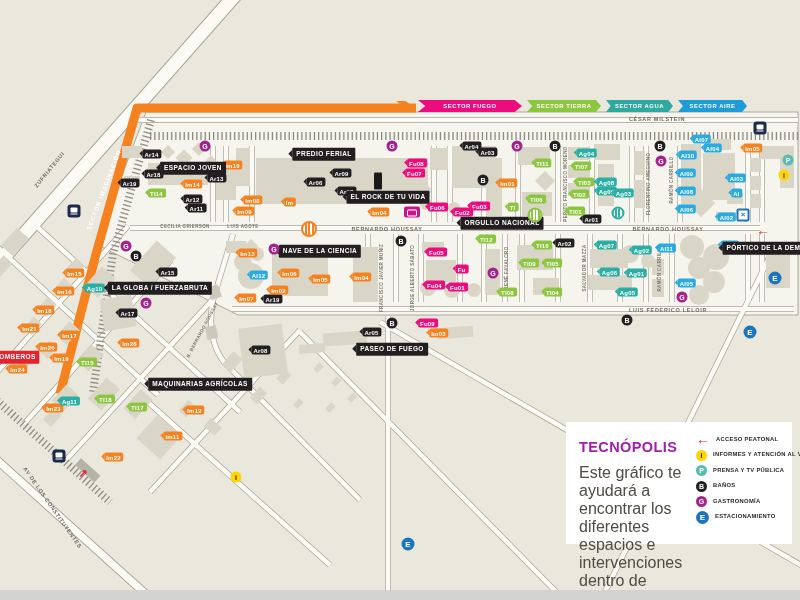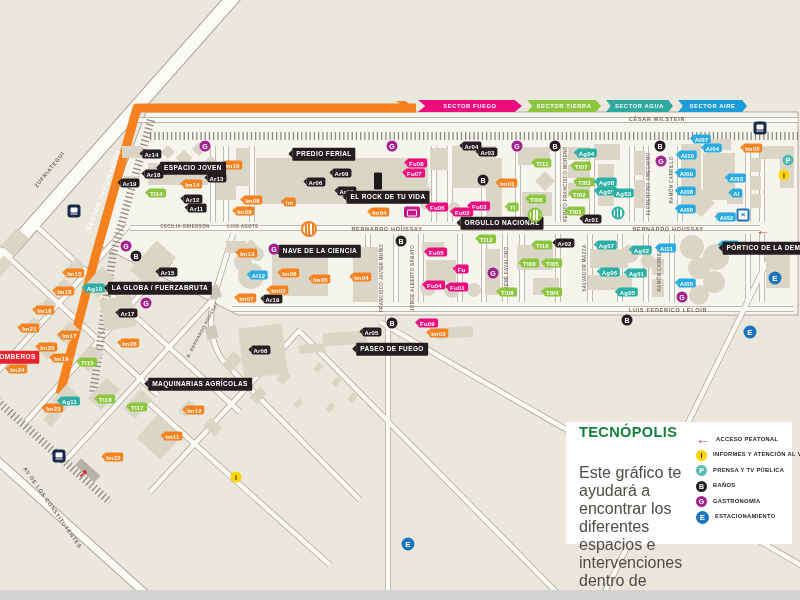--- a/index.html
+++ b/index.html
@@ -40,21 +40,21 @@
   .ic-bus::before{content:"";display:block;width:7px;height:5px;margin:2.5px auto 0;background:#fff;border-radius:1px}
   .ic-bus::after{content:"";display:block;width:7px;height:1.5px;margin:1px auto 0;background:#fff}
   .ic-stadium{width:12px;height:12px;border:2px solid #F5821F;background:repeating-linear-gradient(90deg,#fff 0 1.5px,#F5821F 1.5px 3.5px)}
   .ic-ring-green{width:11px;height:11px;border:2px solid #8CC63E;background:repeating-linear-gradient(90deg,#fff 0 1.5px,#8CC63E 1.5px 3.5px)}
   .ic-ring-teal{width:9px;height:9px;border:2px solid #2BAEA3;background:repeating-linear-gradient(90deg,#fff 0 1.5px,#2BAEA3 1.5px 3.5px)}
   .ic-tag-magenta{background:#C6168D;border-radius:2px;width:16px;height:11px;border:none}
   .ic-tag-magenta::before{content:"";display:block;width:8px;height:5px;margin:3px auto 0;border:1.3px solid #fff;border-radius:1px}
   .ic-stage{background:#1A1A1A;width:8px;height:17px;border-radius:1px}
   
   #legend{position:absolute;left:566px;top:422px;width:226px;height:122px;background:#FFFFFF;z-index:5}
-  #legend-title{position:absolute;left:13px;top:3px;font:bold 14.5px/1 "Liberation Sans",sans-serif;color:#15803d;letter-spacing:.4px}
+  #legend-title{position:absolute;left:13px;top:18px;font:bold 14.5px/1 "Liberation Sans",sans-serif;color:#a21caf;letter-spacing:.4px}
   #legend-desc{position:absolute;left:13px;top:42px;width:120px;font:4000 6.5px/1.6 "Liberation Sans",sans-serif;color:#4F4B45;white-space:pre-line}
   #legend-items{position:absolute;left:130px;top:10px}
   .legend-row{display:flex;align-items:center;height:15.5px}
   .legend-row .micon{position:static;transform:none;flex:0 0 auto}
   .legend-row .llabel{margin-left:6px;font:bold 5.8px/1 "Liberation Sans",sans-serif;color:#231F20;letter-spacing:.3px;white-space:nowrap}
   #bottombar{position:absolute;left:0;top:590px;width:800px;height:10px;background:#D3D3D1;z-index:6}
 </style>
 </head>
 <body>
 

